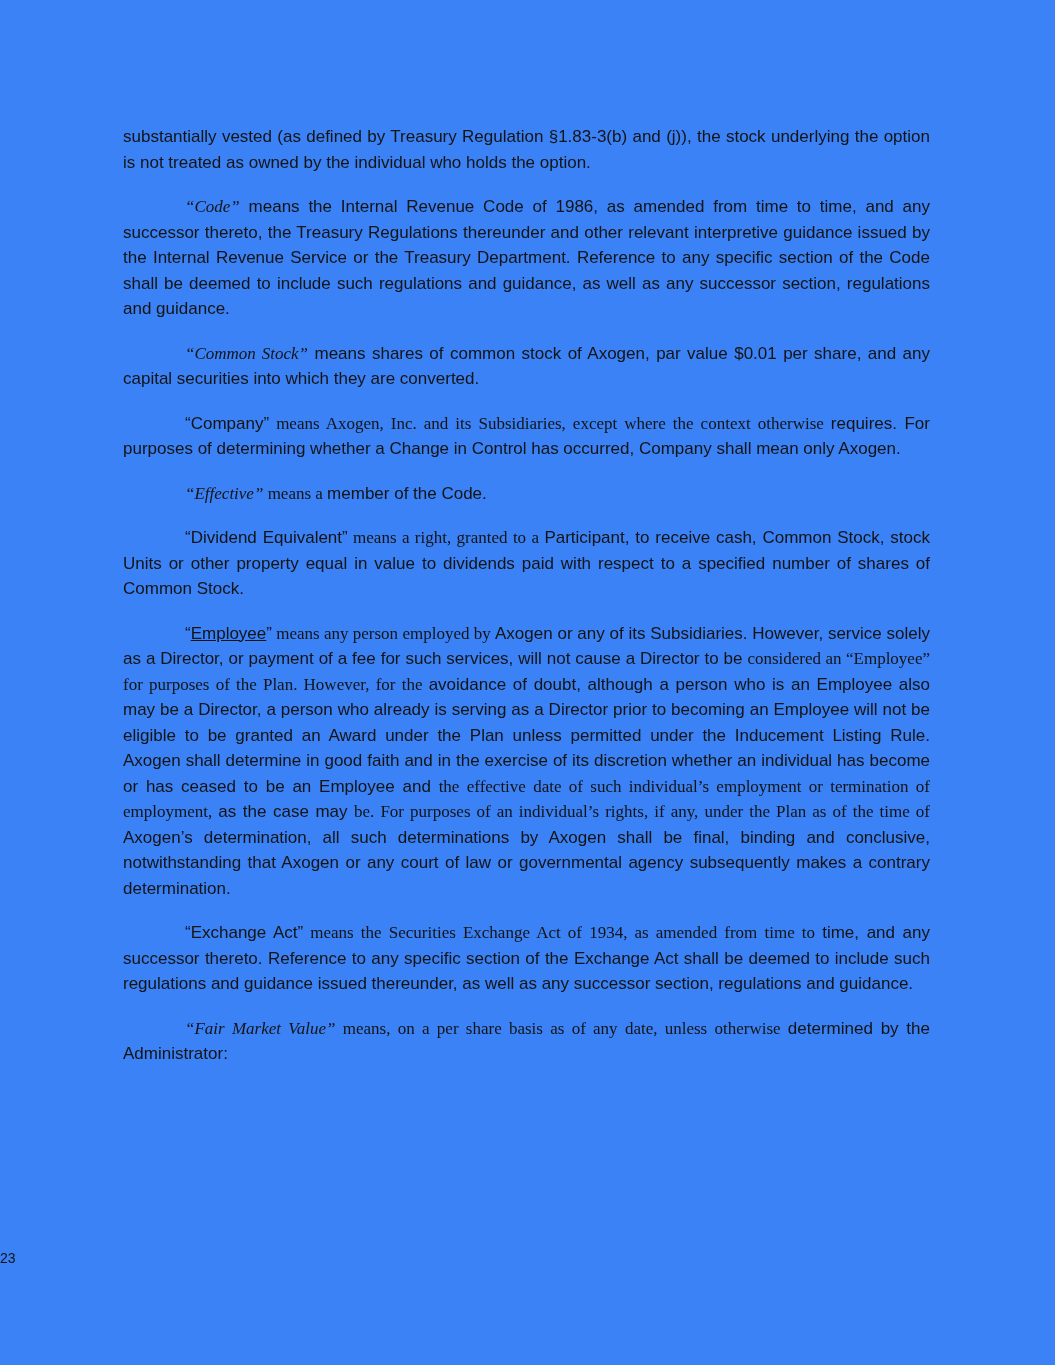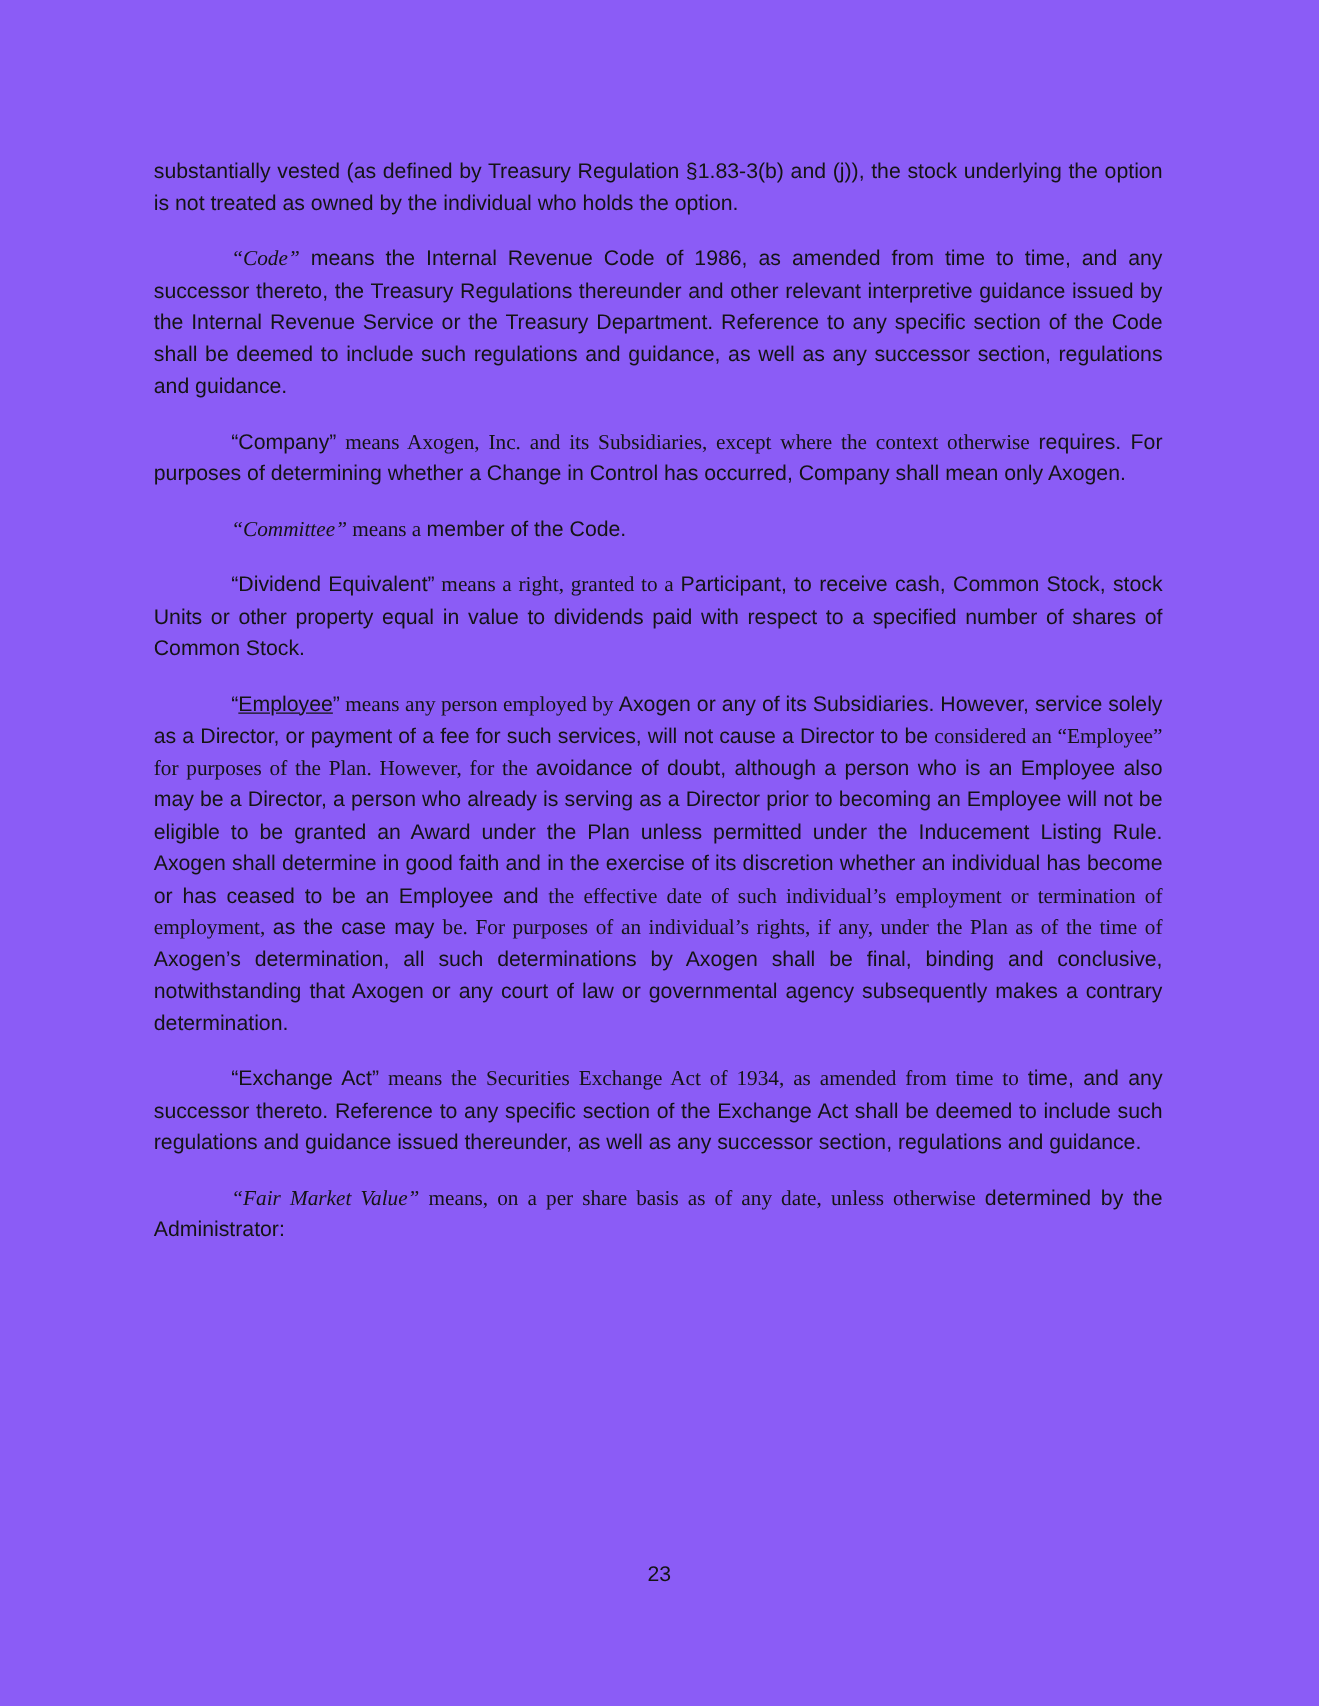--- a/index.html
+++ b/index.html
@@ -5,21 +5,21 @@
   html, body {
     margin: 0;
     padding: 0;
     background: #e8e8e8;
   }
   .page {
     position: relative;
     width: 1055px;
     height: 1365px;
     margin: 0 auto;
-    background: #8b5cf6;
+    background: #3b82f6;
     color: #141414;
     font-family: "Liberation Sans", sans-serif;
     overflow: hidden;
     text-decoration: underline;
   }
   .content {
     position: absolute;
     left: 123px;
     top: 124px;
     width: 807px;
@@ -37,33 +37,34 @@
   .seg { white-space: pre-wrap; }
   .st-sans { font-family: "Liberation Sans", sans-serif; }
   .st-serif { font-family: "Liberation Serif", serif; margin-top: 19px; }
   .st-iserif { font-family: "Liberation Serif", serif; font-style: italic; }
   .st-sans-underline { font-family: "Liberation Sans", sans-serif; text-decoration: underline; }
   .footer {
     position: absolute;
     left: 0;
     right: 0;
     top: 1250px;
-    text-align: center;
-    font-size: 17px;
+    text-align: left;
+    font-size: 14px;
     font-family: "Liberation Sans", sans-serif;
   }
 </style>
 </head>
 <body>
 
 <div class="page">
   <div class="content">
       <p class="para no-indent"><span class="seg st-sans">substantially vested (as defined by Treasury Regulation §1.83-3(b) and (j)), the stock underlying the option is not treated as owned by the individual who holds the option.</span></p>
       <p class="para"><span class="seg st-iserif">“Code”</span><span class="seg st-sans"> means the Internal Revenue Code of 1986, as amended from time to time, and any successor thereto, the Treasury Regulations thereunder and other relevant interpretive guidance issued by the Internal Revenue Service or the Treasury Department. Reference to any specific section of the Code shall be deemed to include such regulations and guidance, as well as any successor section, regulations and guidance.</span></p>
+      <p class="para"><span class="seg st-iserif">“Common Stock”</span><span class="seg st-sans"> means shares of common stock of Axogen, par value $0.01 per share, and any capital securities into which they are converted.</span></p>
       <p class="para"><span class="seg st-sans">“Company”</span><span class="seg st-serif"> means Axogen, Inc. and its Subsidiaries, except where the context otherwise </span><span class="seg st-sans">requires. For purposes of determining whether a Change in Control has occurred, Company shall mean only Axogen.</span></p>
-      <p class="para"><span class="seg st-iserif">“Committee”</span><span class="seg st-serif"> means a </span><span class="seg st-sans">member of the Code.</span></p>
+      <p class="para"><span class="seg st-iserif">“Effective”</span><span class="seg st-serif"> means a </span><span class="seg st-sans">member of the Code.</span></p>
       <p class="para"><span class="seg st-sans">“Dividend Equivalent”</span><span class="seg st-serif"> means a right, granted to a </span><span class="seg st-sans">Participant, to receive cash, Common Stock, stock Units or other property equal in value to dividends paid with respect to a specified number of shares of Common Stock.</span></p>
       <p class="para"><span class="seg st-sans">“</span><span class="seg st-sans-underline">Employee</span><span class="seg st-sans">”</span><span class="seg st-serif"> means any person employed by </span><span class="seg st-sans">Axogen or any of its Subsidiaries. However, service solely as a Director, or payment of a fee for such services, will not cause a Director to be </span><span class="seg st-serif">considered an “Employee” for purposes of the Plan. However, for the </span><span class="seg st-sans">avoidance of doubt, although a person who is an Employee also may be a Director, a person who already is serving as a Director prior to becoming an Employee will not be eligible to be granted an Award under the Plan unless permitted under the Inducement Listing Rule. Axogen shall determine in good faith and in the exercise of its discretion whether an individual has become or has ceased to be an Employee and </span><span class="seg st-serif">the effective date of such individual’s employment or termination of employment, </span><span class="seg st-sans">as the case may </span><span class="seg st-serif">be. For purposes of an individual’s rights, if any, under the Plan as of the time of </span><span class="seg st-sans">Axogen’s determination, all such determinations by Axogen shall be final, binding and conclusive, notwithstanding that Axogen or any court of law or governmental agency subsequently makes a contrary determination.</span></p>
       <p class="para"><span class="seg st-sans">“Exchange Act”</span><span class="seg st-serif"> means the Securities Exchange Act of 1934, as amended from time to </span><span class="seg st-sans">time, and any successor thereto. Reference to any specific section of the Exchange Act shall be deemed to include such regulations and guidance issued thereunder, as well as any successor section, regulations and guidance.</span></p>
       <p class="para"><span class="seg st-iserif">“Fair Market Value”</span><span class="seg st-serif"> means, on a per share basis as of any date, unless otherwise </span><span class="seg st-sans">determined by the Administrator:</span></p>
     </div>
   <div class="footer">23</div>
 </div>
 
 </body></html>

